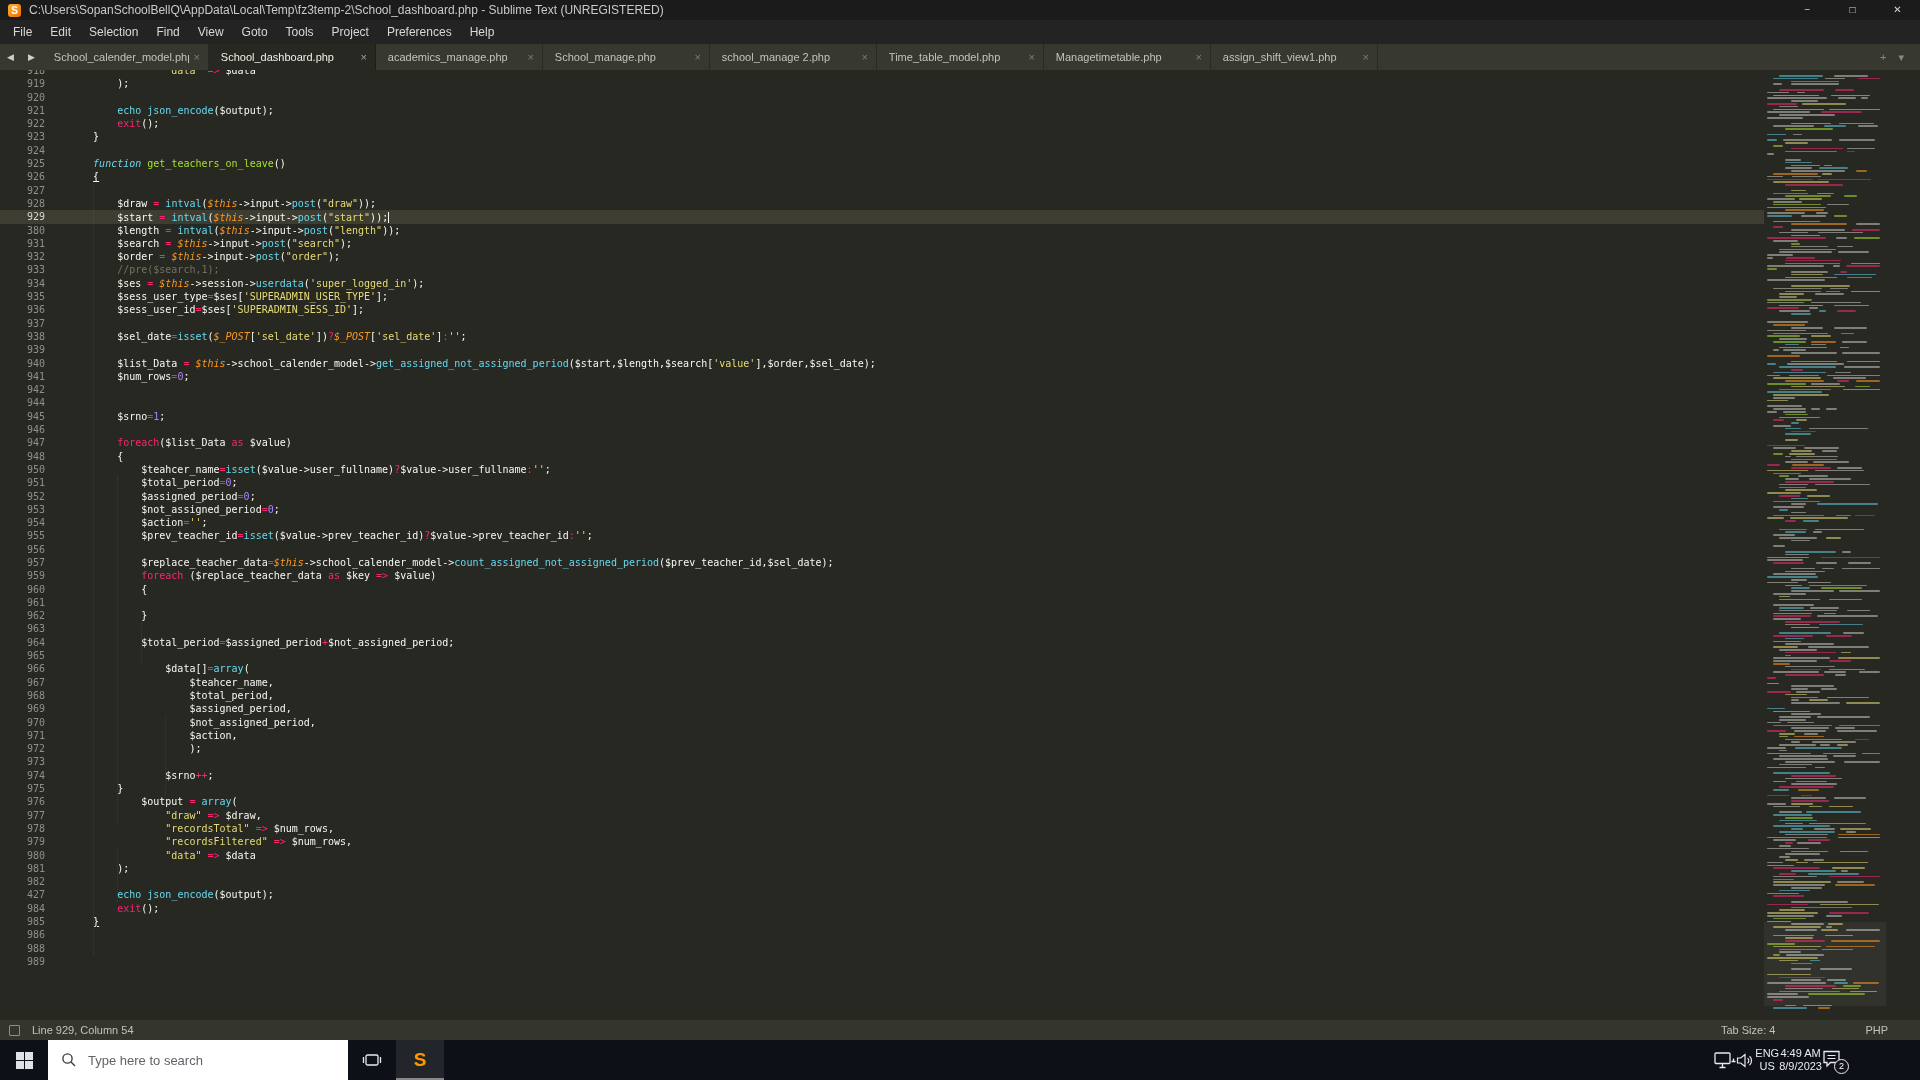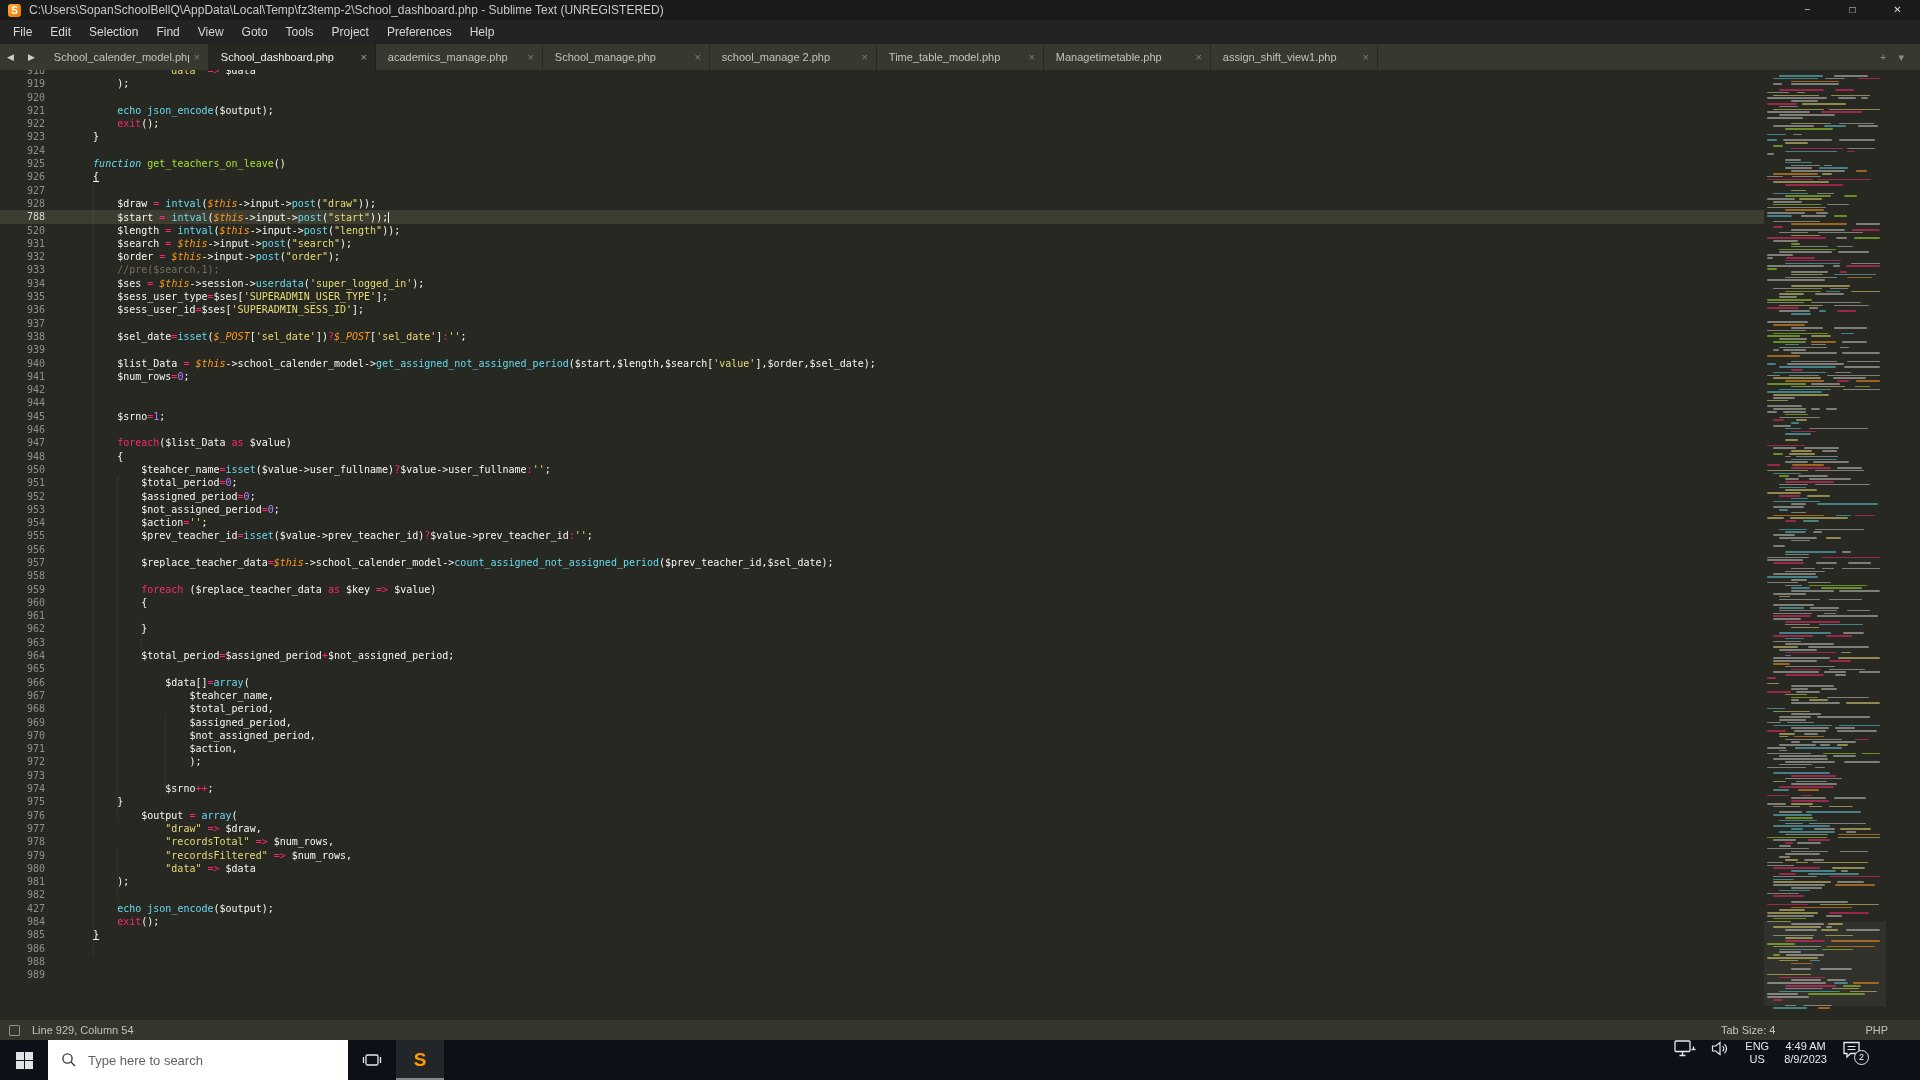--- a/index.html
+++ b/index.html
@@ -54,21 +54,21 @@
   .sb-right{margin-left:auto;display:flex;gap:90px;margin-right:32px;}
 
   
   .taskbar{position:absolute;top:1040px;left:0;right:0;height:40px;background:#0d1117;display:flex;align-items:stretch;color:#e8eaed;}
   .tb-btn{width:48px;display:flex;align-items:center;justify-content:center;flex:0 0 auto;}
   .search{width:300px;background:#ffffff;display:flex;align-items:center;gap:9px;padding-left:13px;box-sizing:border-box;flex:0 0 auto;}
   .search input{border:none;outline:none;background:transparent;flex:1;font-family:"Liberation Sans",sans-serif;font-size:13px;color:#5f6368;}
   .search input::placeholder{color:#5f6368;opacity:1;}
   .tb-sublime{width:48px;background:rgba(255,255,255,.09);box-shadow:inset 0 -2px 0 #86888a;display:flex;align-items:center;justify-content:center;flex:0 0 auto;}
   .sublime-s{font-size:19px;font-weight:bold;color:#ff9800;}
-  .tray{margin-left:auto;display:flex;align-items:flex-start;gap:15px;padding-right:56px;}
+  .tray{margin-left:auto;display:flex;align-items:center;padding-right:76px;}
   .tray-text{font-size:11px;line-height:13px;text-align:center;white-space:nowrap;}
   .ac-wrap{position:relative;width:22px;height:22px;}
   .badge{position:absolute;right:-5px;bottom:-3px;width:13px;height:13px;border-radius:50%;background:#10131c;border:1px solid #e8eaed;color:#fff;font-size:9px;line-height:13px;text-align:center;}
 </style>
 </head>
 <body>
 
 <div class="screen">
 
   <div class="titlebar">
@@ -177,25 +177,25 @@
         </div>
         <div class="line">
           <span class="ln">927</span>
           <span class="ct"></span>
         </div>
         <div class="line">
           <span class="ln">928</span>
           <span class="ct"><span class="tk-p">        $draw </span><span class="tk-k">=</span><span class="tk-p"> </span><span class="tk-f">intval</span><span class="tk-p">(</span><span class="tk-o">$this</span><span class="tk-p">-&gt;input-&gt;</span><span class="tk-f">post</span><span class="tk-p">(</span><span class="tk-s">"draw"</span><span class="tk-p">));</span></span>
         </div>
         <div class="line active">
-          <span class="ln">788</span>
+          <span class="ln">929</span>
           <span class="ct"><span class="tk-p">        $start </span><span class="tk-k">=</span><span class="tk-p"> </span><span class="tk-f">intval</span><span class="tk-p">(</span><span class="tk-o">$this</span><span class="tk-p">-&gt;input-&gt;</span><span class="tk-f">post</span><span class="tk-p">(</span><span class="tk-s">"start"</span><span class="tk-p">));</span><span class="caret"></span></span>
         </div>
         <div class="line">
-          <span class="ln">520</span>
+          <span class="ln">380</span>
           <span class="ct"><span class="tk-p">        $length </span><span class="tk-k">=</span><span class="tk-p"> </span><span class="tk-f">intval</span><span class="tk-p">(</span><span class="tk-o">$this</span><span class="tk-p">-&gt;input-&gt;</span><span class="tk-f">post</span><span class="tk-p">(</span><span class="tk-s">"length"</span><span class="tk-p">));</span></span>
         </div>
         <div class="line">
           <span class="ln">931</span>
           <span class="ct"><span class="tk-p">        $search </span><span class="tk-k">=</span><span class="tk-p"> </span><span class="tk-o">$this</span><span class="tk-p">-&gt;input-&gt;</span><span class="tk-f">post</span><span class="tk-p">(</span><span class="tk-s">"search"</span><span class="tk-p">);</span></span>
         </div>
         <div class="line">
           <span class="ln">932</span>
           <span class="ct"><span class="tk-p">        $order </span><span class="tk-k">=</span><span class="tk-p"> </span><span class="tk-o">$this</span><span class="tk-p">-&gt;input-&gt;</span><span class="tk-f">post</span><span class="tk-p">(</span><span class="tk-s">"order"</span><span class="tk-p">);</span></span>
         </div>
@@ -283,24 +283,20 @@
           <span class="ln">955</span>
           <span class="ct"><span class="tk-p">            $prev_teacher_id</span><span class="tk-k">=</span><span class="tk-f">isset</span><span class="tk-p">($value-&gt;prev_teacher_id)</span><span class="tk-k">?</span><span class="tk-p">$value-&gt;prev_teacher_id</span><span class="tk-k">:</span><span class="tk-s">''</span><span class="tk-p">;</span></span>
         </div>
         <div class="line">
           <span class="ln">956</span>
           <span class="ct"></span>
         </div>
         <div class="line">
           <span class="ln">957</span>
           <span class="ct"><span class="tk-p">            $replace_teacher_data</span><span class="tk-k">=</span><span class="tk-o">$this</span><span class="tk-p">-&gt;school_calender_model-&gt;</span><span class="tk-f">count_assigned_not_assigned_period</span><span class="tk-p">($prev_teacher_id,$sel_date);</span></span>
-        </div>
-        <div class="line">
-          <span class="ln">958</span>
-          <span class="ct"></span>
         </div>
         <div class="line">
           <span class="ln">959</span>
           <span class="ct"><span class="tk-p">            </span><span class="tk-k">foreach</span><span class="tk-p"> ($replace_teacher_data </span><span class="tk-k">as</span><span class="tk-p"> $key </span><span class="tk-k">=&gt;</span><span class="tk-p"> $value)</span></span>
         </div>
         <div class="line">
           <span class="ln">960</span>
           <span class="ct"><span class="tk-p">            {</span></span>
         </div>
         <div class="line">

